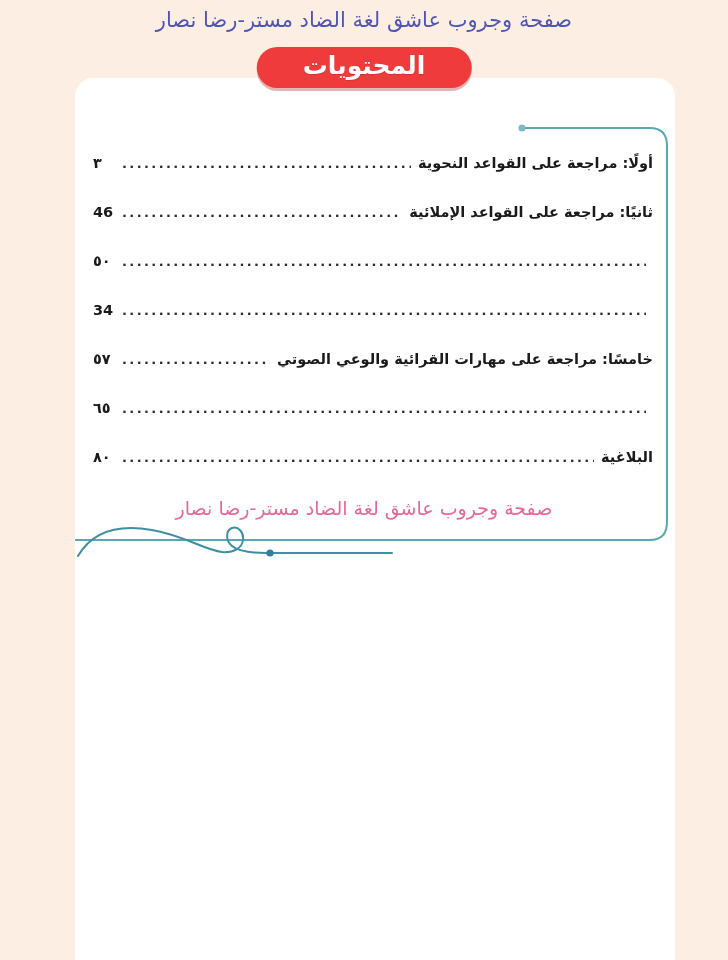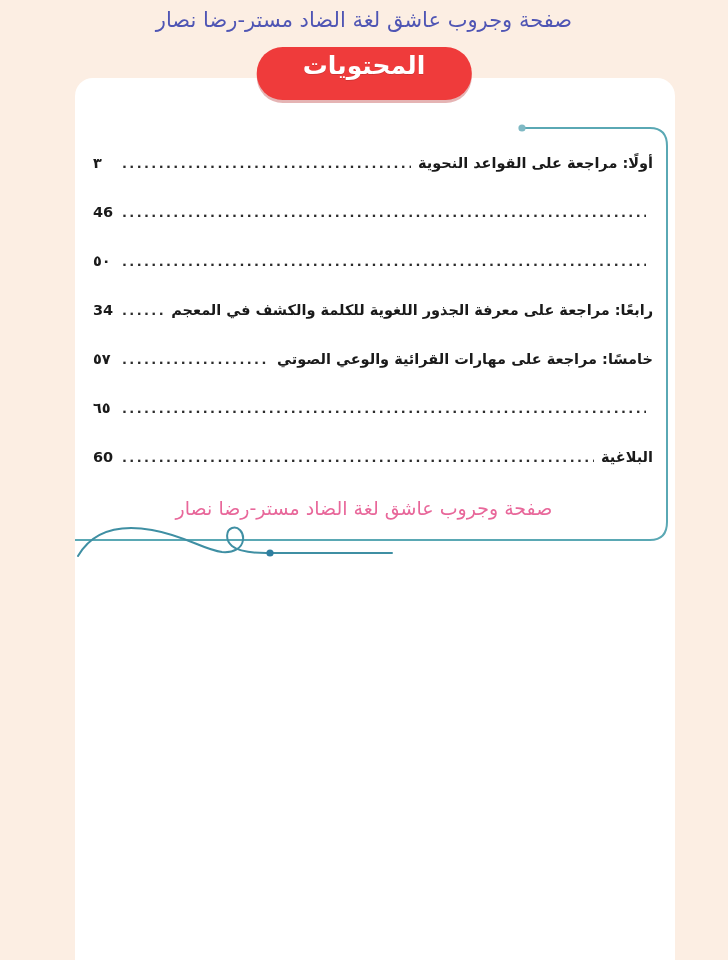--- a/index.html
+++ b/index.html
@@ -46,21 +46,21 @@
   
   #contents-badge {
     position: absolute;
     left: 50%;
     transform: translateX(-50%);
     top: 47px;
     background: #ef3b3b;
     color: #ffffff;
     font-size: 25px;
     font-weight: bold;
-    padding: 5px 46px 20px 46px;
+    padding: 5px 46px 8px 46px;
     border-radius: 26px;
     direction: rtl;
     white-space: nowrap;
     line-height: 1.1;
     box-shadow: 0 3px 0 rgba(180,40,40,0.35);
     z-index: 7;
     text-shadow: 0 1px 0 rgba(0,0,0,0.12);
   }
 
   
@@ -163,50 +163,50 @@
 
 <div id="toc-list">
 
   <div class="toc-row">
     <span class="toc-title">أولًا: مراجعة على القواعد النحوية</span>
     <span class="toc-dots">...........................................................................</span>
     <span class="toc-page">٣</span>
   </div>
 
   <div class="toc-row">
+    <span class="toc-title">ثانيًا: مراجعة على القواعد الإملائية</span>
     <span class="toc-dots">...........................................................................</span>
     <span class="toc-page">46</span>
   </div>
 
   <div class="toc-row">
     <span class="toc-dots">...........................................................................</span>
     <span class="toc-page">٥٠</span>
   </div>
 
   <div class="toc-row">
-    <span class="toc-title">رابعًا: مراجعة على معرفة الجذور اللغوية للكلمة والكشف في المعجم</span>
     <span class="toc-dots">...........................................................................</span>
     <span class="toc-page">34</span>
   </div>
 
   <div class="toc-row">
     <span class="toc-title">خامسًا: مراجعة على مهارات القرائية والوعي الصوتي</span>
     <span class="toc-dots">...........................................................................</span>
     <span class="toc-page">٥٧</span>
   </div>
 
   <div class="toc-row">
     <span class="toc-dots">...........................................................................</span>
     <span class="toc-page">٦٥</span>
   </div>
 
   <div class="toc-row">
     <span class="toc-title">البلاغية</span>
     <span class="toc-dots">...........................................................................</span>
-    <span class="toc-page">60</span>
+    <span class="toc-page">٨٠</span>
   </div>
 
 </div>
 
 <div id="watermark">صفحة وجروب عاشق لغة الضاد مستر-رضا نصار</div>
 
 <div id="bottom-swirl">
   <svg width="330" height="58" viewBox="0 0 330 58" fill="none" xmlns="http://www.w3.org/2000/svg">
     <path d="M8 48 C22 24 48 16 82 22 C116 28 134 42 152 44 C164 45 172 40 173 32 C174 24 168 18 162 20 C156 22 155 32 162 38 C168 43 180 45 196 45 H322" stroke="#3f8fa3" stroke-width="2" fill="none" stroke-linecap="round" stroke-linejoin="round"></path>
     <circle cx="200" cy="45" r="3.6" fill="#2f7fa0"></circle>

